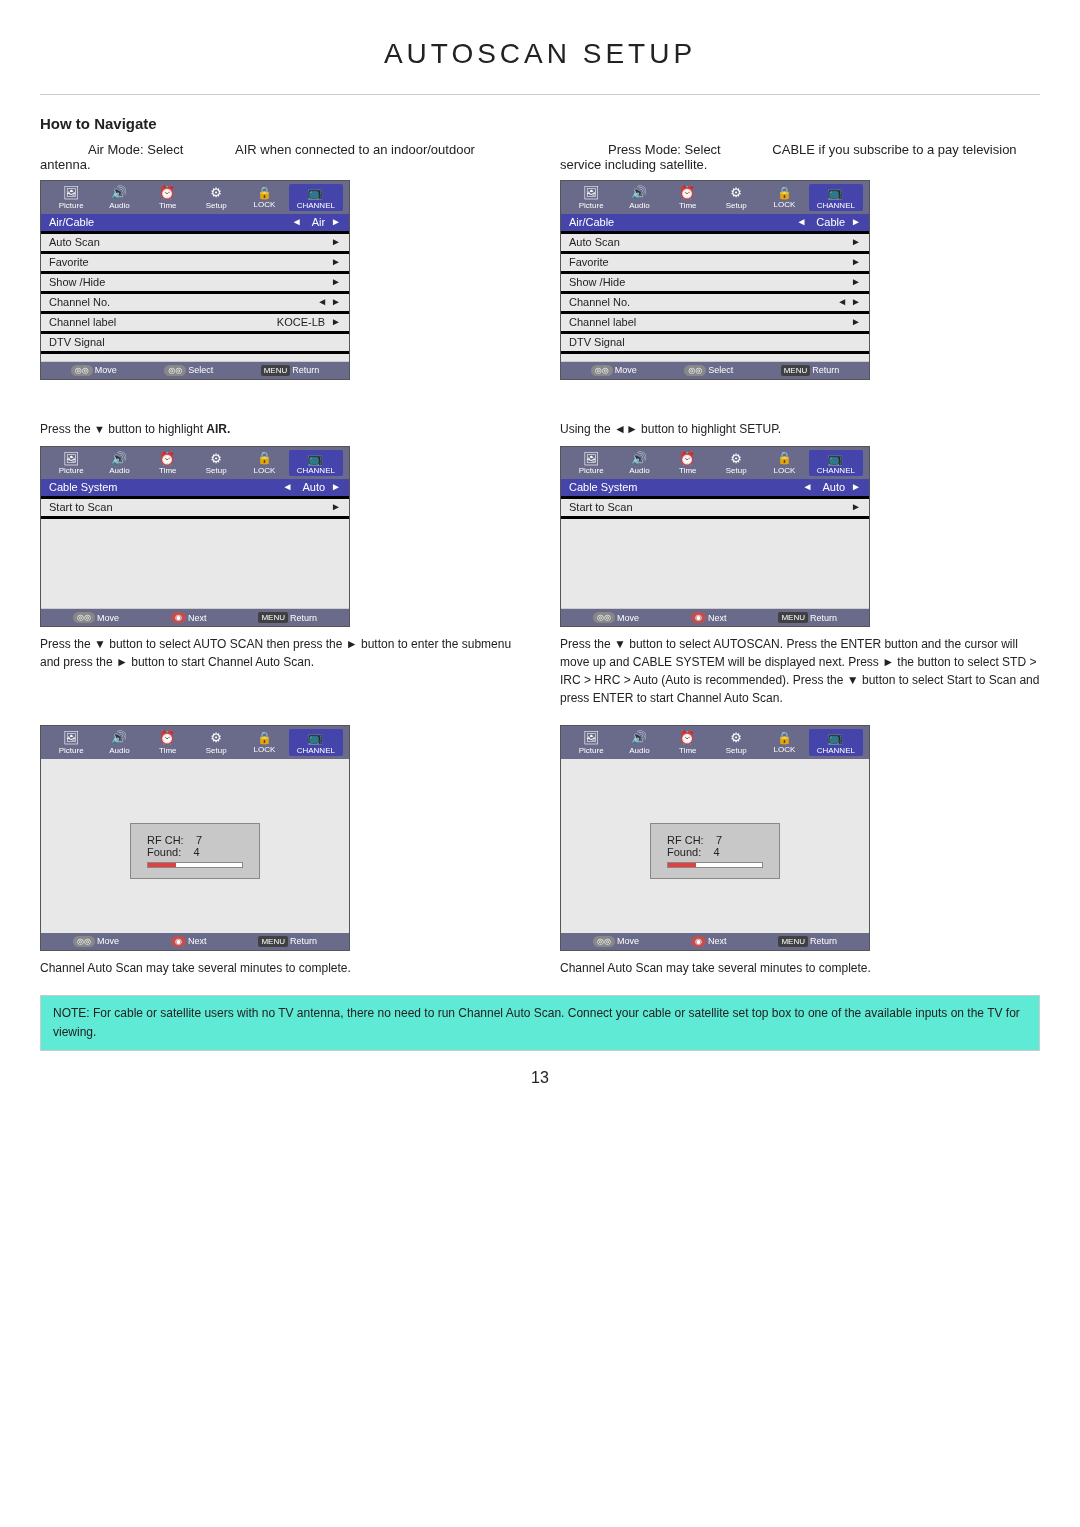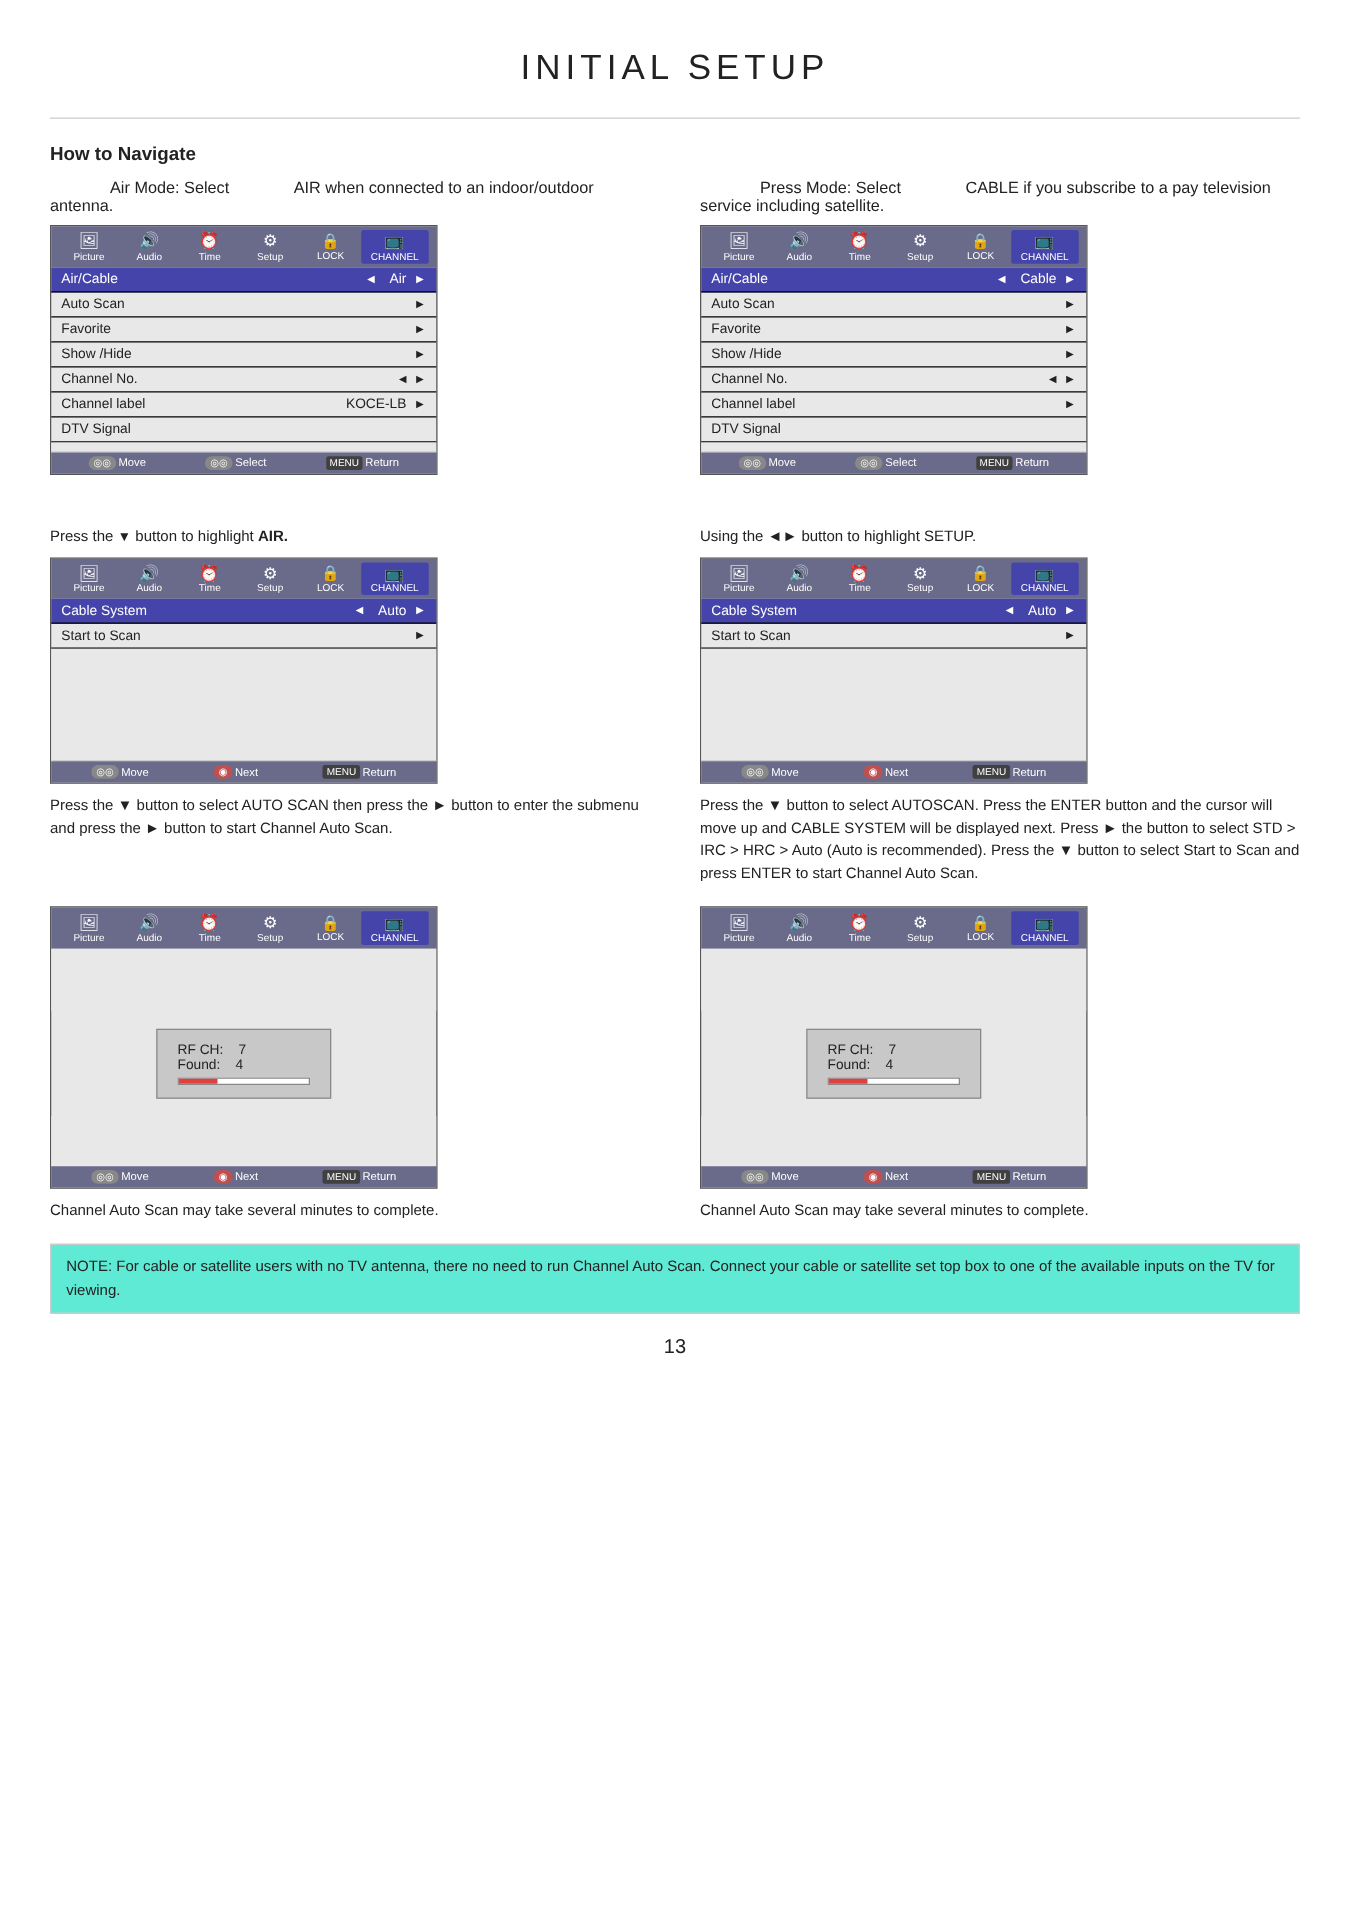--- a/index.html
+++ b/index.html
@@ -74,23 +74,22 @@
     .tv-icon-item.selected {
       background: #4444aa;
       border-radius: 2px;
       padding: 1px 3px;
     }
     .tv-icon-item.lock-icon .icon-shape {
       font-size: 12px;
     }
     .tv-menu-row {
       display: flex;
-      align-items: center;
       padding: 2px 8px;
-      border-bottom: 1px solid #000000;
+      border-bottom: 3px solid #000000;
       min-height: 20px;
     }
     .tv-menu-row.highlighted {
       background: #4444aa;
       color: #fff;
     }
     .tv-menu-row .row-label {
       flex: 1;
       font-size: 11px;
     }
@@ -144,21 +143,21 @@
     .desc-text {
       font-size: 12px;
       margin-top: 6px;
       line-height: 1.5;
     }
     .scan-box {
       border: 1px solid #888;
       background: #c8c8c8;
       margin: 8px auto;
       padding: 10px 16px;
-      width: 140px;
+      width: 130px;
       font-size: 11px;
     }
     .scan-progress {
       height: 6px;
       background: #fff;
       margin-top: 4px;
       border: 1px solid #888;
       position: relative;
     }
     .scan-progress-bar {
@@ -181,21 +180,21 @@
     }
     .tv-menu-spacer {
       height: 8px;
       background: #e8e8e8;
       border-bottom: 1px solid #ccc;
     }
   </style>
 </head>
 <body>
 
-<div class="page-title">INITIAL SETUP</div>
+<div class="page-title">AUTOSCAN SETUP</div>
 
 <div class="section-title">How to Navigate</div>
 
 <div class="two-col">
 
   <div class="col">
     <div class="mode-label">
       <strong>Air Mode:</strong> Select <strong>AIR</strong> when connected to an indoor/outdoor antenna.
     </div>
 

